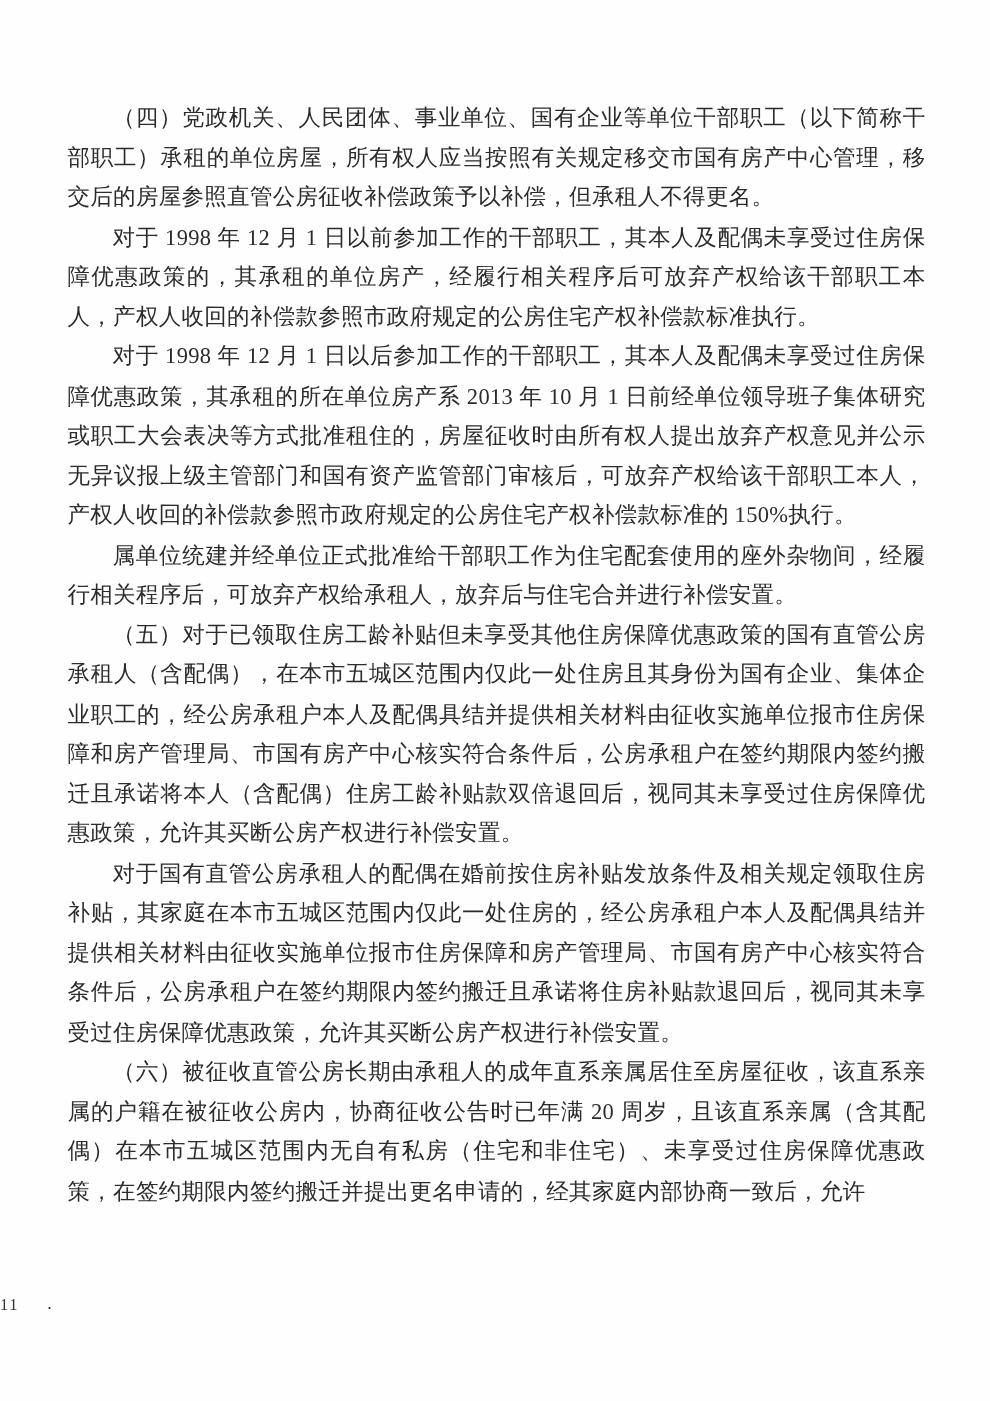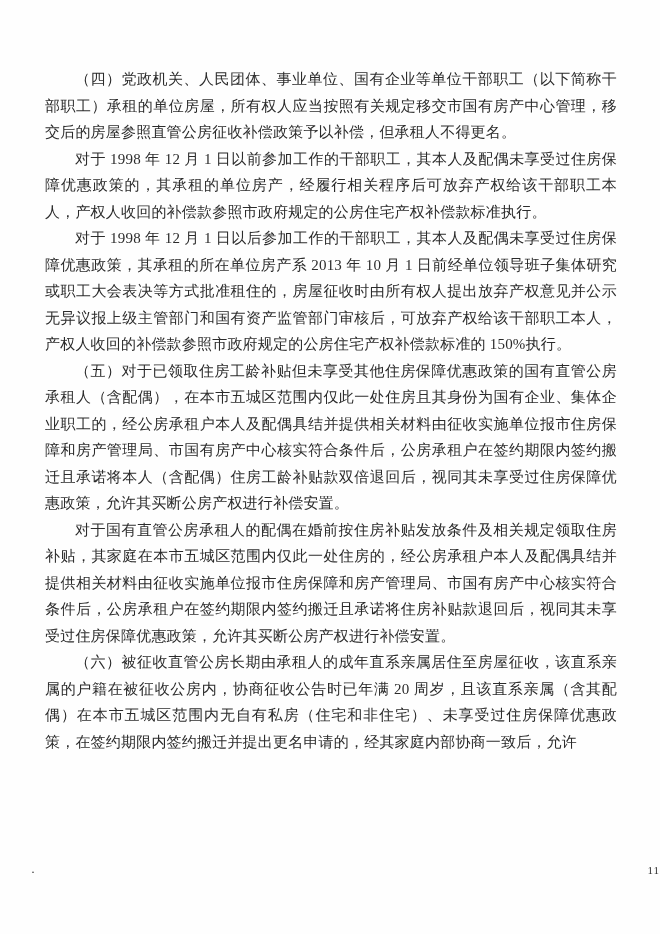--- a/index.html
+++ b/index.html
@@ -53,34 +53,35 @@
     left: 31px;
     top: 2px;
     font-size: 12px;
     color: #222222;
     line-height: 12px;
   }
   .page-number {
     position: absolute;
     left: 0;
     width: 100%;
-    text-align: right;
+    text-align: left;
     font-size: 11px;
     color: #333333;
     letter-spacing: 1px;
   }
 </style>
 </head>
 <body>
 
 <div class="page">
   <div class="text-block">
     <p>（四）党政机关、人民团体、事业单位、国有企业等单位干部职工（以下简称干部职工）承租的单位房屋，所有权人应当按照有关规定移交市国有房产中心管理，移交后的房屋参照直管公房征收补偿政策予以补偿，但承租人不得更名。</p>
     <p>对于 1998 年 12 月 1 日以前参加工作的干部职工，其本人及配偶未享受过住房保障优惠政策的，其承租的单位房产，经履行相关程序后可放弃产权给该干部职工本人，产权人收回的补偿款参照市政府规定的公房住宅产权补偿款标准执行。</p>
     <p>对于 1998 年 12 月 1 日以后参加工作的干部职工，其本人及配偶未享受过住房保障优惠政策，其承租的所在单位房产系 2013 年 10 月 1 日前经单位领导班子集体研究或职工大会表决等方式批准租住的，房屋征收时由所有权人提出放弃产权意见并公示无异议报上级主管部门和国有资产监管部门审核后，可放弃产权给该干部职工本人，产权人收回的补偿款参照市政府规定的公房住宅产权补偿款标准的 150%执行。</p>
+    <p>属单位统建并经单位正式批准给干部职工作为住宅配套使用的座外杂物间，经履行相关程序后，可放弃产权给承租人，放弃后与住宅合并进行补偿安置。</p>
     <p>（五）对于已领取住房工龄补贴但未享受其他住房保障优惠政策的国有直管公房承租人（含配偶），在本市五城区范围内仅此一处住房且其身份为国有企业、集体企业职工的，经公房承租户本人及配偶具结并提供相关材料由征收实施单位报市住房保障和房产管理局、市国有房产中心核实符合条件后，公房承租户在签约期限内签约搬迁且承诺将本人（含配偶）住房工龄补贴款双倍退回后，视同其未享受过住房保障优惠政策，允许其买断公房产权进行补偿安置。</p>
     <p>对于国有直管公房承租人的配偶在婚前按住房补贴发放条件及相关规定领取住房补贴，其家庭在本市五城区范围内仅此一处住房的，经公房承租户本人及配偶具结并提供相关材料由征收实施单位报市住房保障和房产管理局、市国有房产中心核实符合条件后，公房承租户在签约期限内签约搬迁且承诺将住房补贴款退回后，视同其未享受过住房保障优惠政策，允许其买断公房产权进行补偿安置。</p>
     <p>（六）被征收直管公房长期由承租人的成年直系亲属居住至房屋征收，该直系亲属的户籍在被征收公房内，协商征收公告时已年满 20 周岁，且该直系亲属（含其配偶）在本市五城区范围内无自有私房（住宅和非住宅）、未享受过住房保障优惠政策，在签约期限内签约搬迁并提出更名申请的，经其家庭内部协商一致后，允许</p>
   </div>
 
   <div class="footer">
     <span class="margin-dot">·</span>
     <span class="page-number">11</span>
   </div>
 </div>

